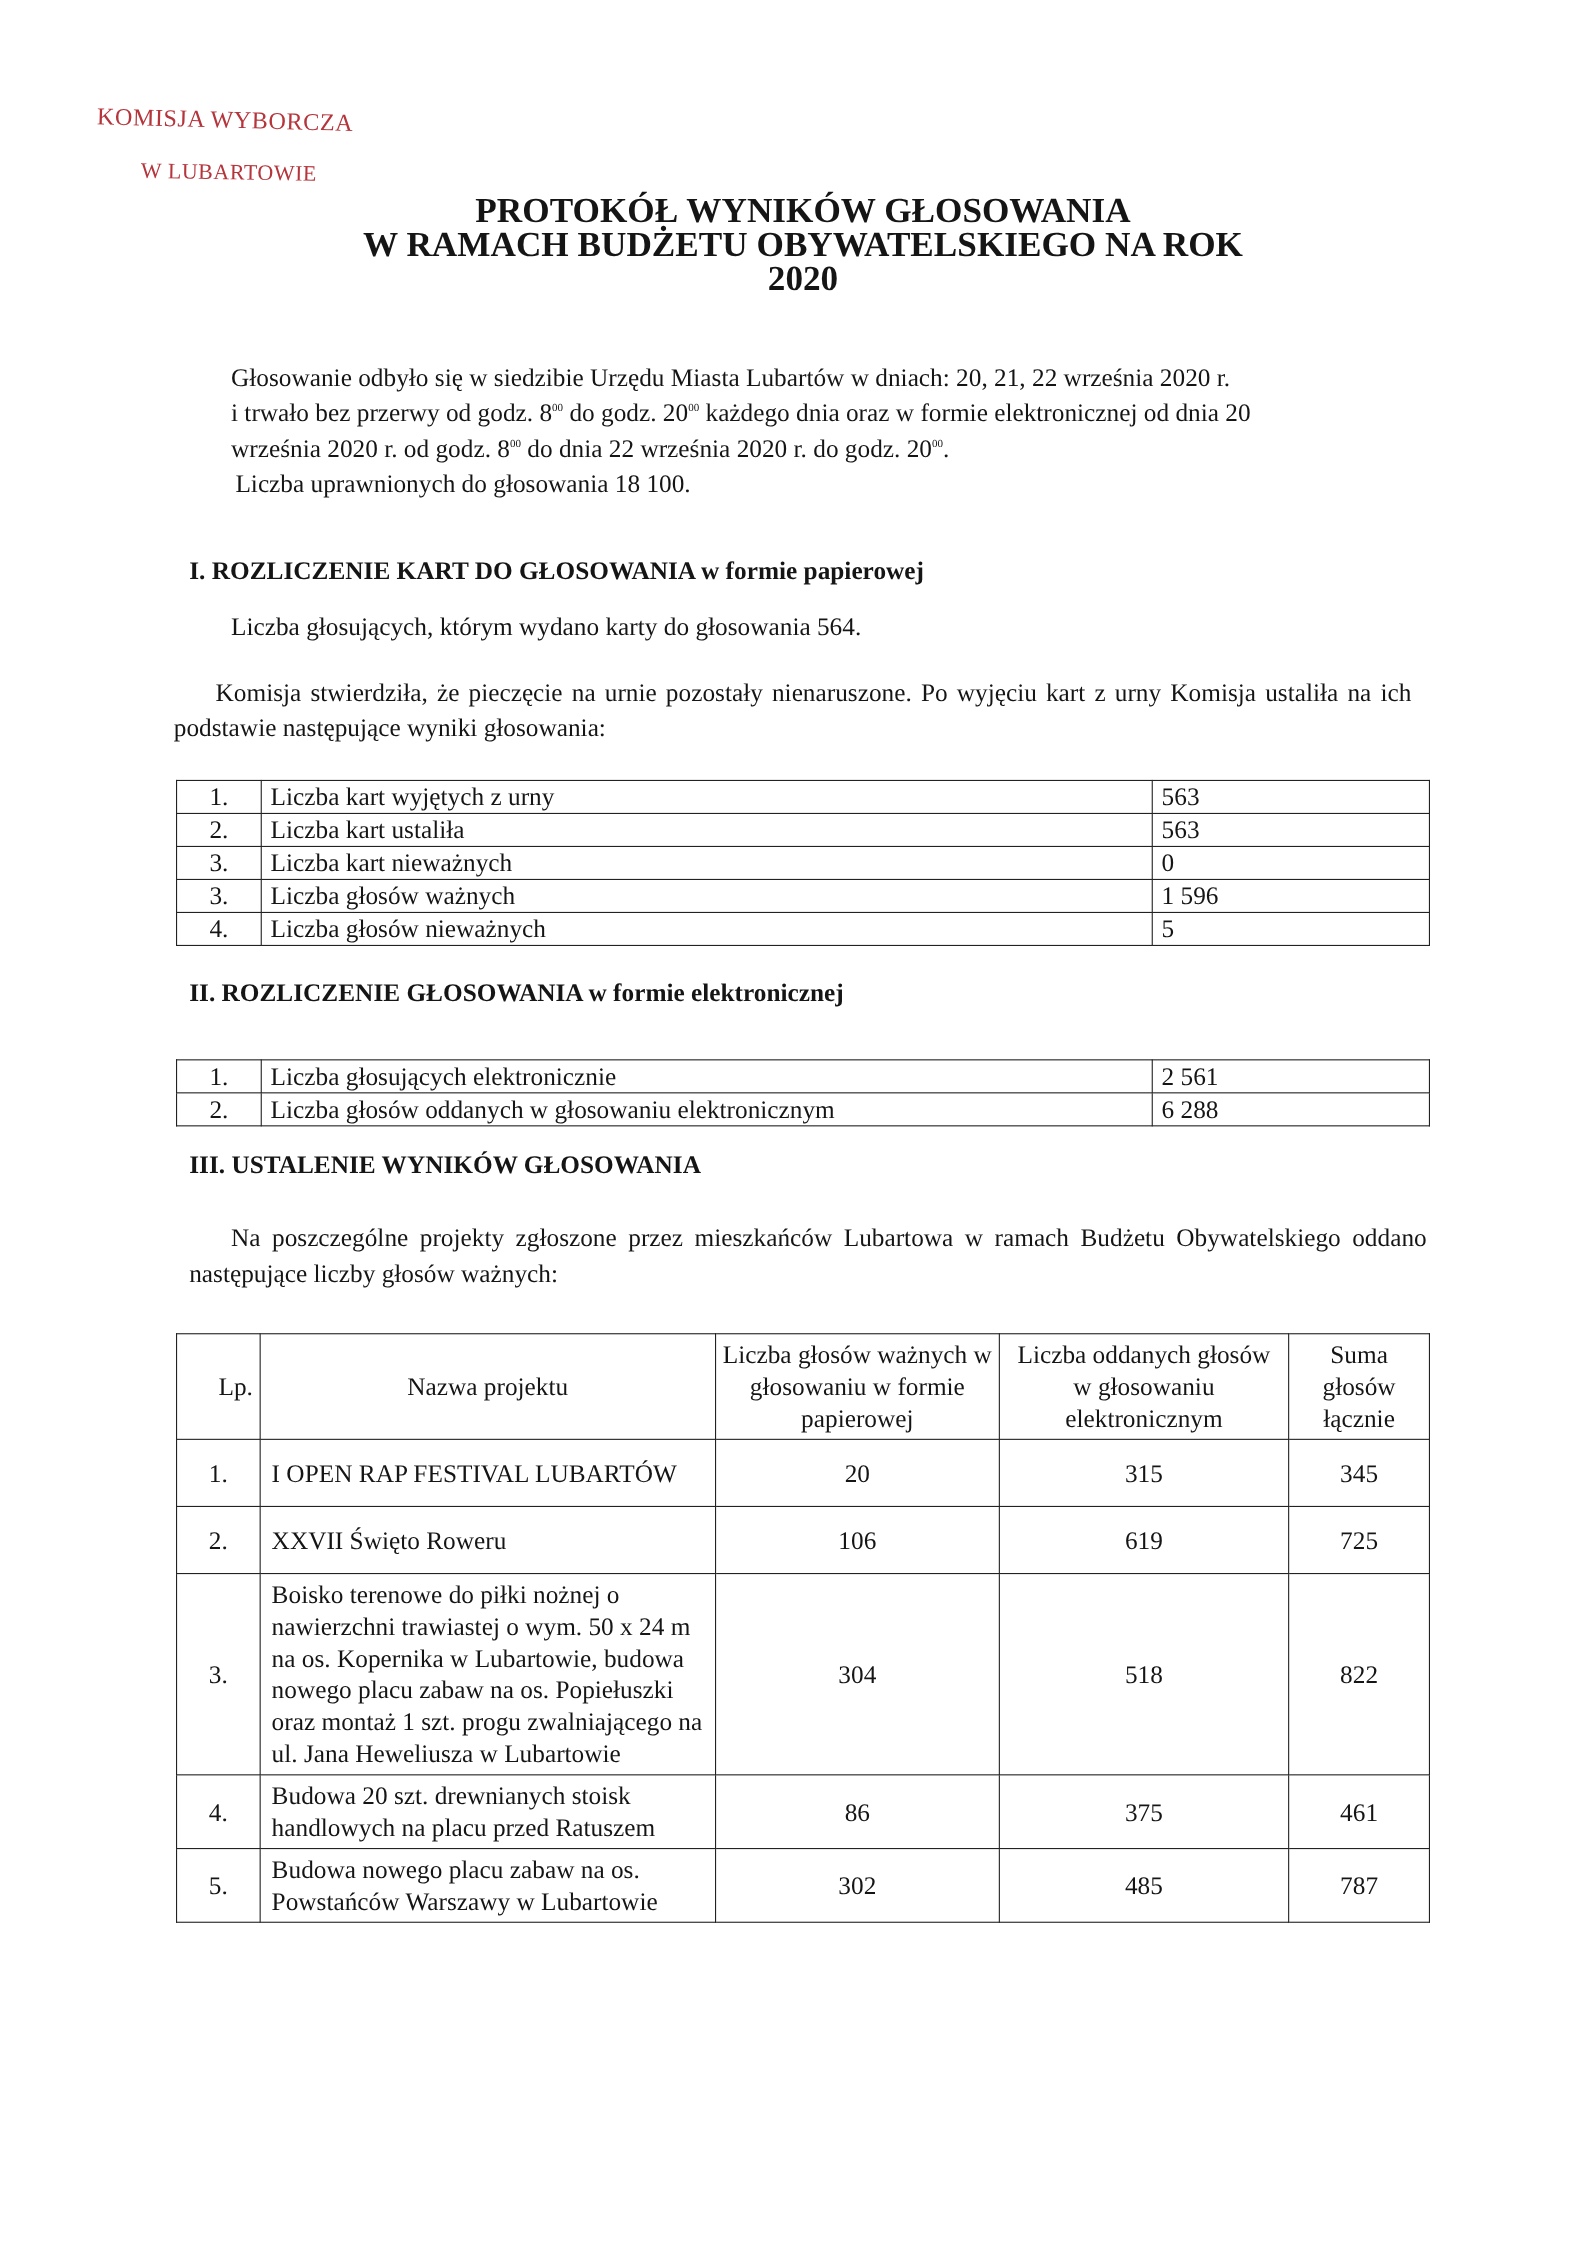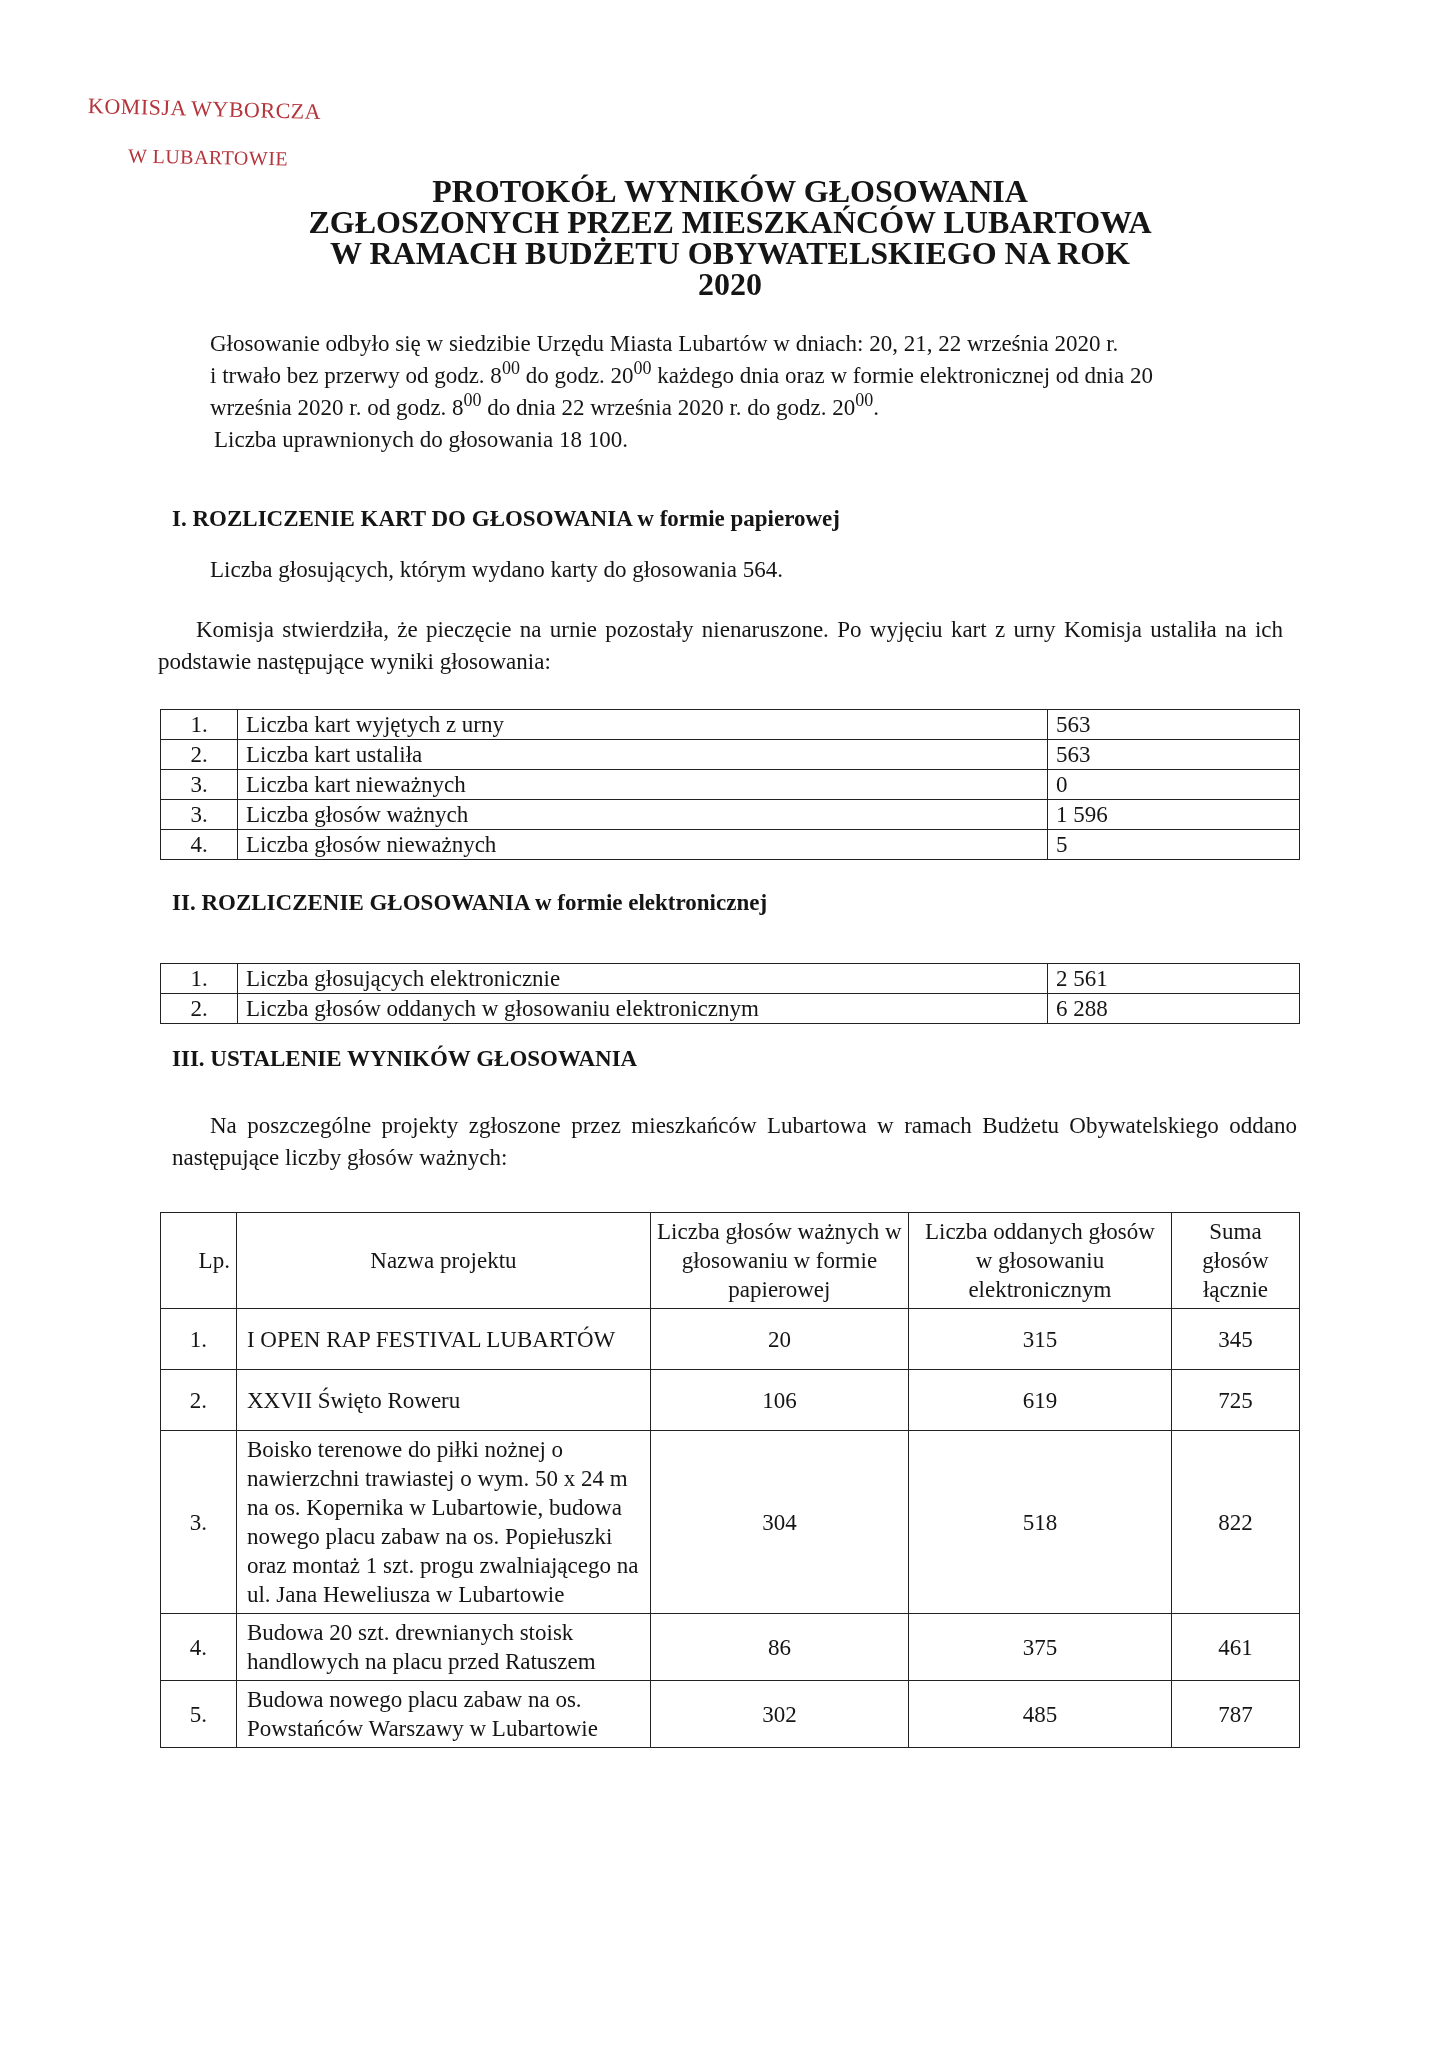--- a/index.html
+++ b/index.html
@@ -8,21 +8,21 @@
     font-family: "Liberation Serif", "DejaVu Serif", serif; color: #151515;
   }
   .stamp { position: absolute; color: #b5353c; font-family: "Liberation Serif", serif; font-size: 22px; letter-spacing: 0.5px; }
   .stamp1 { left: 88px; top: 96px; transform: rotate(1.5deg); }
   .stamp2 { left: 128px; top: 146px; transform: rotate(1deg); font-size: 20px; }
   .title { position: absolute; left: 300px; top: 176px; width: 860px; text-align: center; font-weight: bold; font-size: 32px; line-height: 31px; }
   .para { position: absolute; font-size: 23px; line-height: 32px; }
   .p-intro { left: 210px; top: 328px; width: 1090px; }
   .p-intro .line { display: block; white-space: nowrap; }
   .p-intro .indent { margin-left: 4px; }
-  sup { font-size: 18px; line-height: 0; vertical-align: 9px; margin-top: 40px; }
+  sup { font-size: 10px; line-height: 0; vertical-align: 9px; margin-top: 40px; }
   .section-h { position: absolute; font-size: 23px; }
   .section-h b { font-weight: bold; }
   .s1 { left: 172px; top: 492px; margin-top: 14px; }
   .s2 { left: 172px; top: 890px; }
   .s3 { left: 172px; top: 1046px; }
   .p-issued { left: 210px; top: 554px; }
   .p-komisja { left: 158px; top: 614px; width: 1125px; text-indent: 38px; text-align: justify; }
   .p-na { left: 172px; top: 1110px; width: 1125px; text-indent: 38px; text-align: justify; text-align-last: left; }
   table { border-collapse: collapse; position: absolute; font-family: "Liberation Serif", serif; }
   .t-small { font-size: 23px; }
@@ -43,21 +43,20 @@
   .r-short td { height: 52px; }
 </style>
 </head>
 <body>
 
 <div class="stamp stamp1">KOMISJA WYBORCZA</div>
 <div class="stamp stamp2">W LUBARTOWIE</div>
 
 <div class="title">
   <div>PROTOKÓŁ WYNIKÓW GŁOSOWANIA</div>
-  <div>ZGŁOSZONYCH PRZEZ MIESZKAŃCÓW LUBARTOWA</div>
   <div>W RAMACH BUDŻETU OBYWATELSKIEGO NA ROK 2020</div>
 </div>
 
 <div class="para p-intro">
   <span class="line">Głosowanie odbyło się w siedzibie Urzędu Miasta Lubartów w dniach: 20, 21, 22 września 2020 r.</span>
   <span class="line"><span>i trwało bez przerwy od godz. 8</span><sup>00</sup><span> do godz. 20</span><sup>00</sup><span> każdego dnia oraz w formie elektronicznej od dnia 20</span></span>
   <span class="line"><span>września 2020 r. od godz. 8</span><sup>00</sup><span> do dnia  22 września 2020 r. do godz. 20</span><sup>00</sup><span>.</span></span>
   <span class="line indent">Liczba uprawnionych do głosowania 18 100.</span>
 </div>
 

